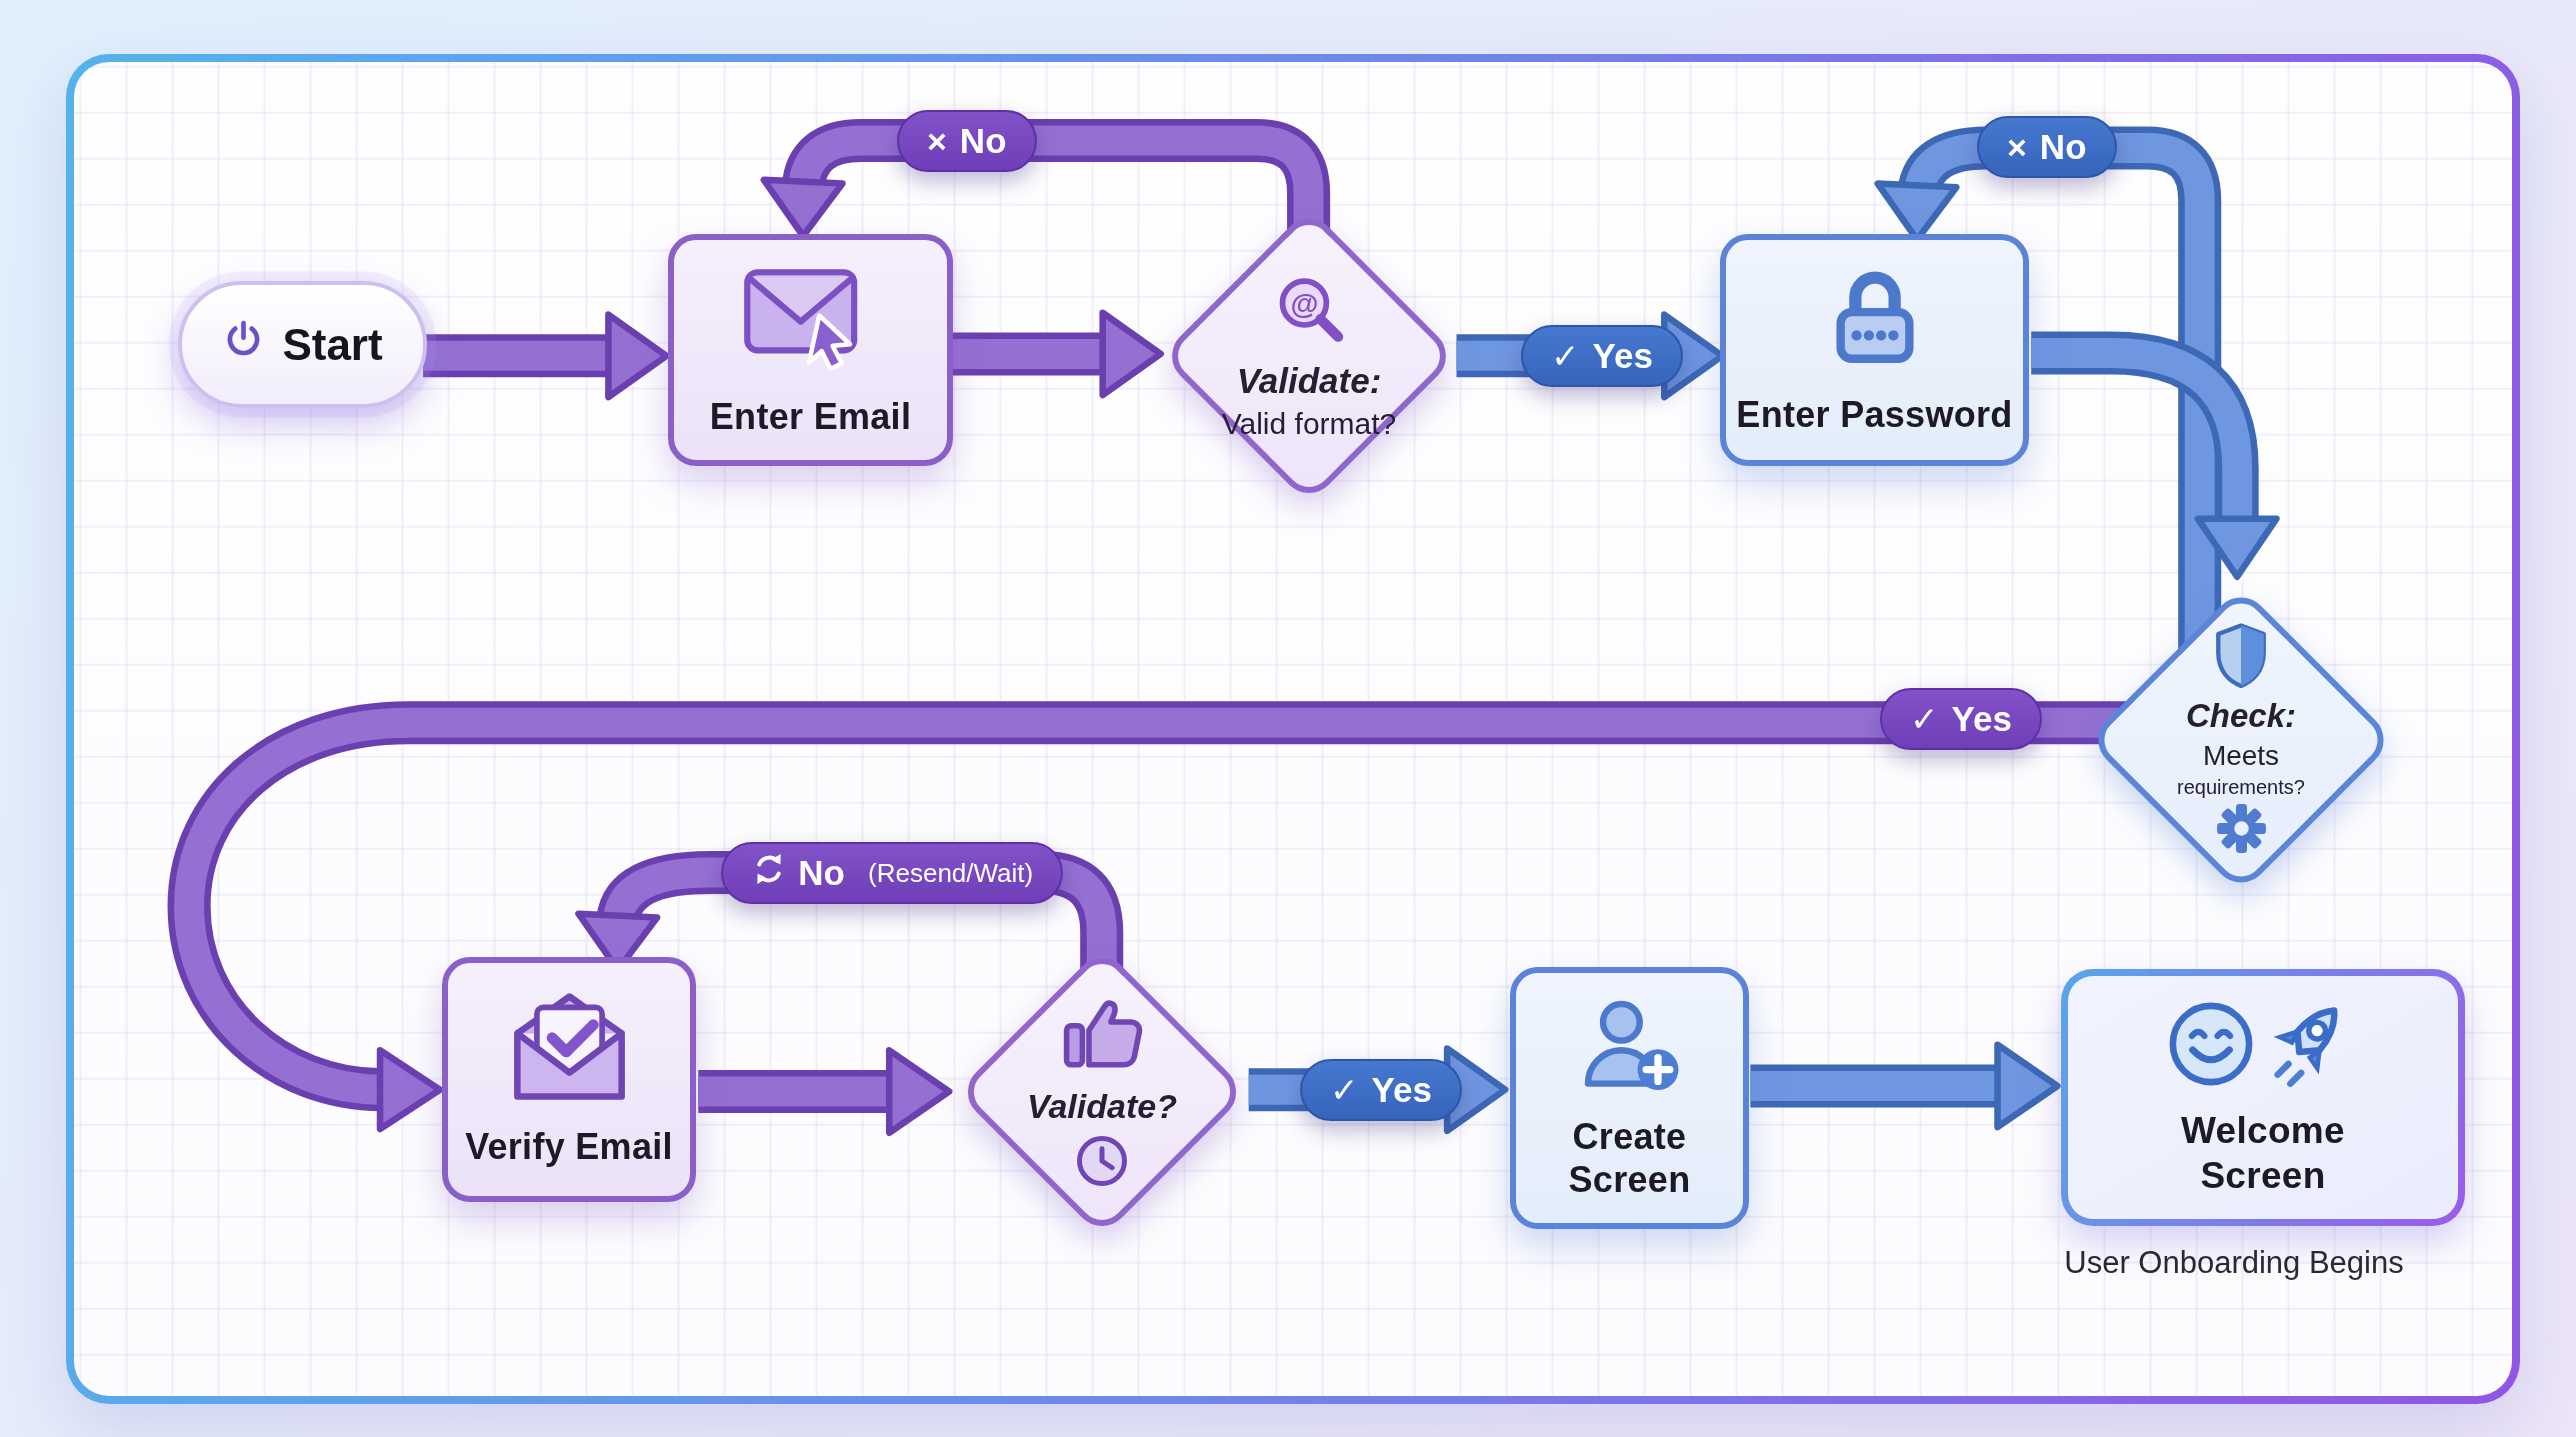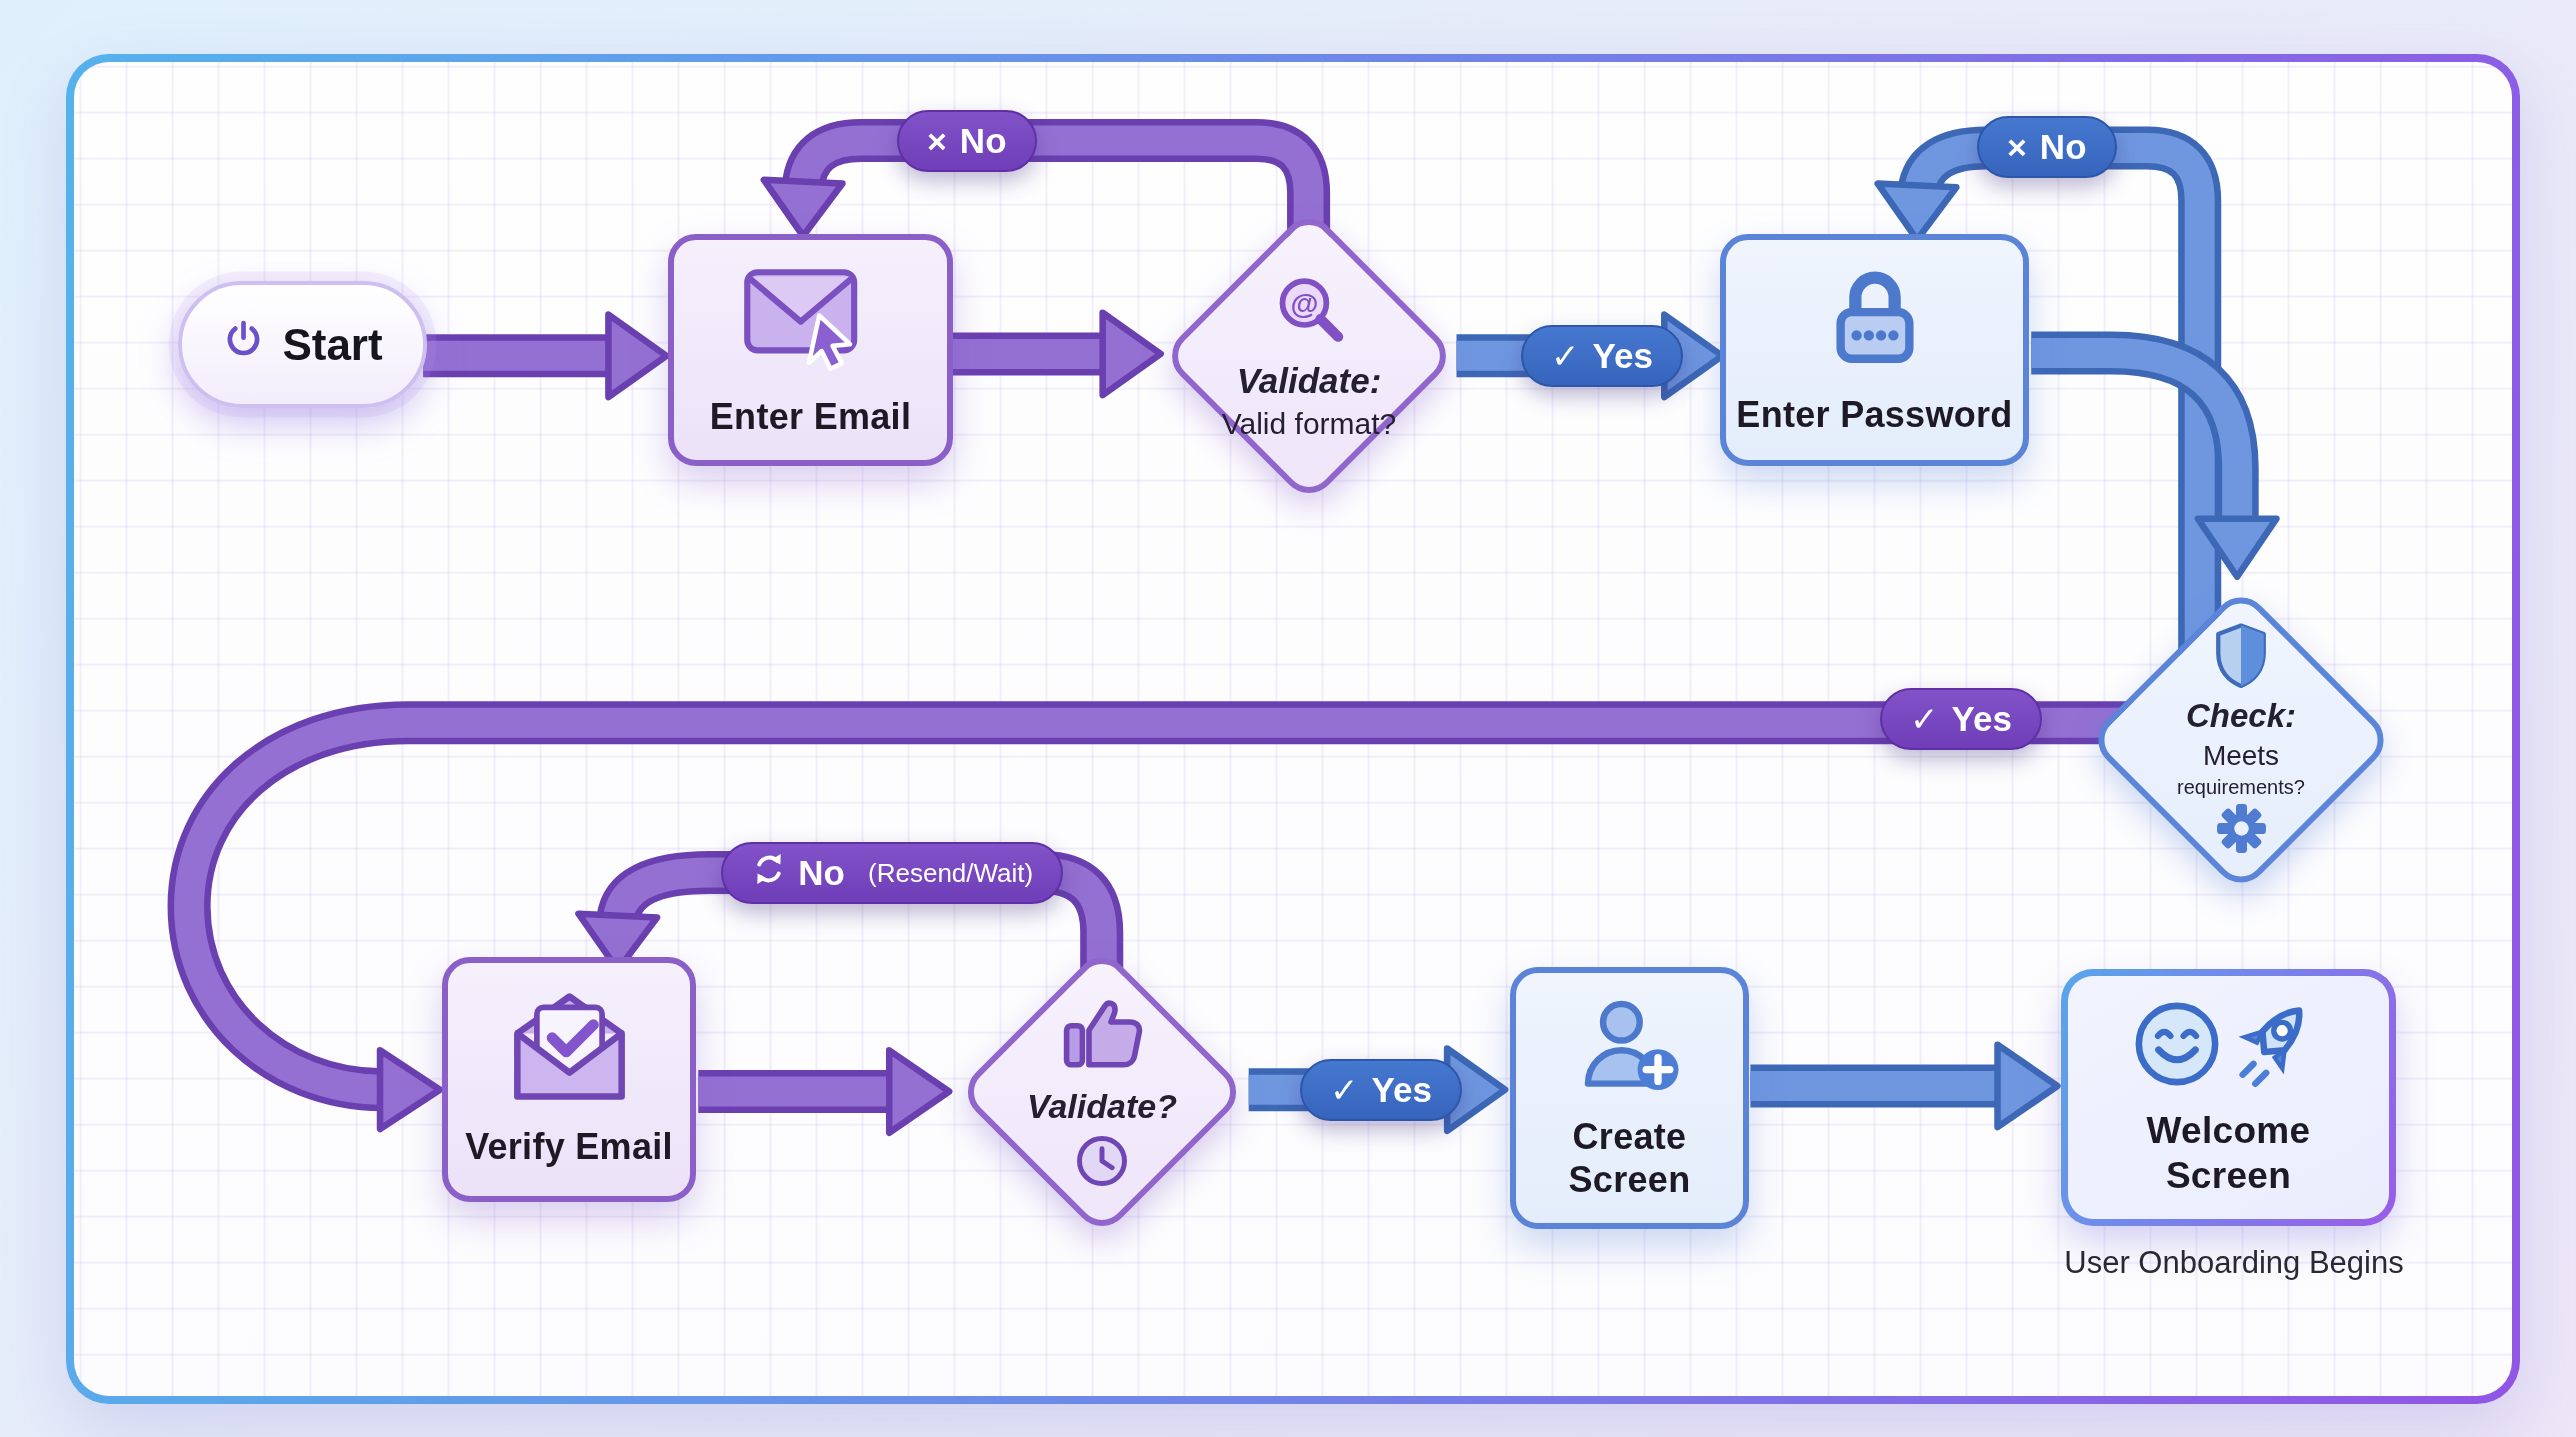--- a/index.html
+++ b/index.html
@@ -260,21 +260,21 @@
       <circle cx="39" cy="34.5" r="9.5" fill="#4d7ed6"></circle>
       <path d="M33.5 34.5 h11 M39 29 v11" stroke="#ffffff" stroke-width="3.4" stroke-linecap="round"></path>
     </svg>
   </span>
   <span class="node-label">
     <span style="display:block;">Create</span>
     <span style="display:block;">Screen</span>
   </span>
 </div>
 
-<div class="node-box gradient-box" style="left:2061px; top:969px; width:335px; height:257px; gap:15px;">
+<div class="node-box gradient-box" style="left:2061px; top:969px; width:404px; height:257px; gap:15px;">
   <span style="display:flex; align-items:center; gap:9.4px;">
     <span>
       <svg viewBox="0 0 24 24" width="88" height="88">
         <circle cx="12" cy="12" r="10.4" fill="#d6e7f9" stroke="#3b6cc8" stroke-width="1.8"></circle>
         <path d="M6.8 9.8 q1.7 -2.2 3.4 0" stroke="#3b6cc8" stroke-width="1.7" fill="none" stroke-linecap="round"></path>
         <path d="M13.8 9.8 q1.7 -2.2 3.4 0" stroke="#3b6cc8" stroke-width="1.7" fill="none" stroke-linecap="round"></path>
         <path d="M7 13.6 q5 5.4 10 0" stroke="#3b6cc8" stroke-width="1.9" fill="none" stroke-linecap="round"></path>
       </svg>
     </span>
     <span>

